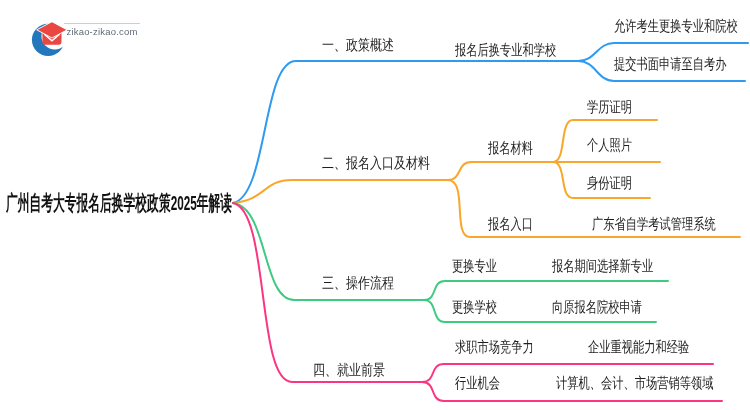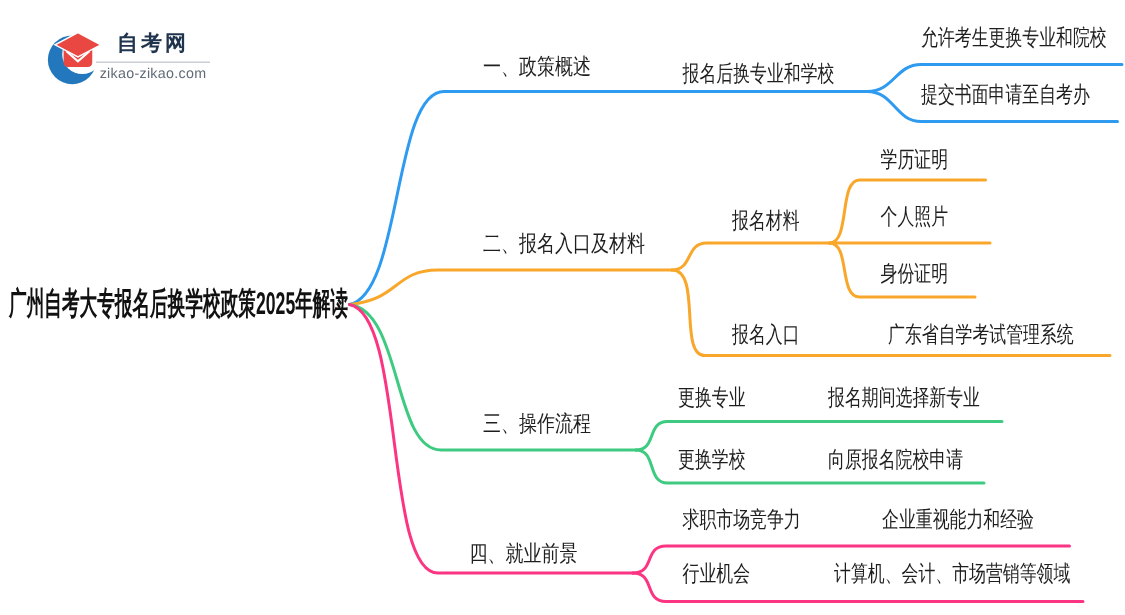--- a/index.html
+++ b/index.html
@@ -59,21 +59,20 @@
 
   <div class="logo">
     <svg class="logo-icon" width="42" height="42" viewBox="0 0 44 44">
       <circle cx="19" cy="25" r="17" fill="#2377bd"></circle>
       <circle cx="26" cy="21" r="14" fill="#ffffff"></circle>
       <rect x="13" y="15" width="20" height="15" rx="3" fill="#e94842"></rect>
       <path d="M15 19 L23 26 L31 19" fill="none" stroke="#ffffff" stroke-width="1.5"></path>
       <path d="M23 6 L39 14.5 L23 23 L7 14.5 Z" stroke="#ffffff" stroke-width="1" fill="#e94842"></path>
     </svg>
     <div class="logo-text">
-      <div class="logo-name">自考网</div>
       <div class="logo-divider"></div>
       <div class="logo-domain">zikao-zikao.com</div>
     </div>
   </div>
 
   <div class="central">广州自考大专报名后换学校政策2025年解读</div>
 
   <div class="node l1" style="left:322px;top:37px">一、政策概述</div>
   <div class="node" style="left:455px;top:42px">报名后换专业和学校</div>
   <div class="node" style="left:614px;top:18px">允许考生更换专业和院校</div>

